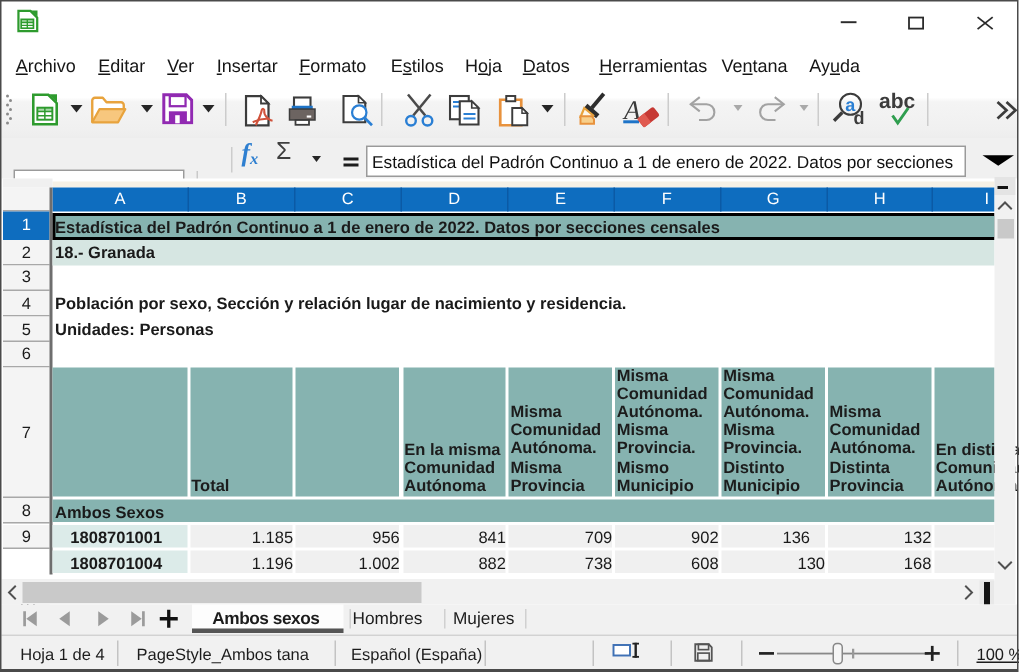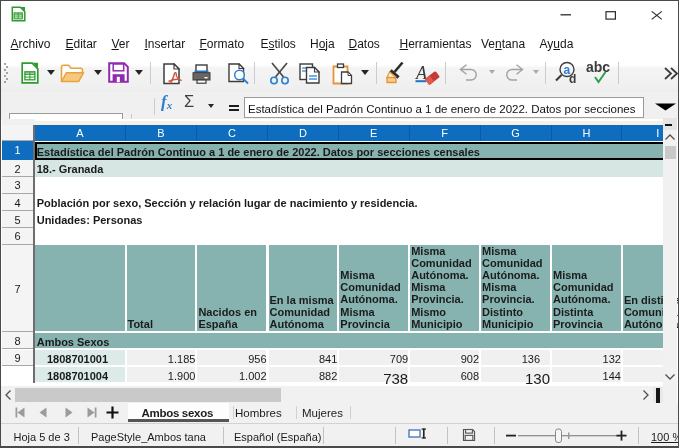--- a/index.html
+++ b/index.html
@@ -269,21 +269,20 @@
 <div class="abs" style="left:33.5px;top:126.3px;width:90.0px;height:86.0px;background:#86b3b0;"></div>
 <div class="abs" style="left:125.5px;top:126.3px;width:68.9px;height:86.0px;background:#86b3b0;"></div>
 <div class="abs" style="left:196.4px;top:126.3px;width:69.1px;height:86.0px;background:#86b3b0;"></div>
 <div class="abs" style="left:267.5px;top:126.3px;width:68.8px;height:86.0px;background:#86b3b0;"></div>
 <div class="abs" style="left:338.3px;top:126.3px;width:68.9px;height:86.0px;background:#86b3b0;"></div>
 <div class="abs" style="left:409.2px;top:126.3px;width:68.9px;height:86.0px;background:#86b3b0;"></div>
 <div class="abs" style="left:480.1px;top:126.3px;width:68.9px;height:86.0px;background:#86b3b0;"></div>
 <div class="abs" style="left:551.0px;top:126.3px;width:68.9px;height:86.0px;background:#86b3b0;"></div>
 <div class="abs" style="left:621.9px;top:126.3px;width:40.1px;height:86.0px;background:#86b3b0;"></div>
 <div class="hdrtxt" style="left:126.5px;top:198.7px;width:67.9px;">Total</div>
-<div class="hdrtxt" style="left:197.4px;top:186.6px;width:68.1px;">Nacidos en<br>España</div>
 <div class="hdrtxt" style="left:268.5px;top:174.5px;width:67.8px;">En la misma<br>Comunidad<br>Autónoma</div>
 <div class="hdrtxt" style="left:339.3px;top:150.3px;width:67.9px;">Misma<br>Comunidad<br>Autónoma.<br>Misma<br>Provincia</div>
 <div class="hdrtxt" style="left:410.2px;top:126.1px;width:67.9px;">Misma<br>Comunidad<br>Autónoma.<br>Misma<br>Provincia.<br>Mismo<br>Municipio</div>
 <div class="hdrtxt" style="left:481.1px;top:126.1px;width:67.9px;">Misma<br>Comunidad<br>Autónoma.<br>Misma<br>Provincia.<br>Distinto<br>Municipio</div>
 <div class="hdrtxt" style="left:552.0px;top:150.3px;width:67.9px;">Misma<br>Comunidad<br>Autónoma.<br>Distinta<br>Provincia</div>
 <div class="hdrtxt" style="left:622.9px;top:174.5px;width:68.9px;">En distinta<br>Comunidad<br>Autónoma</div>
 <div class="abs" style="left:33.5px;top:214.4px;width:628.5px;height:14.9px;background:#86b3b0;"></div>
 <div class="abs" style="left:35.7px;top:217px;font-size:11px;font-weight:bold;color:#1a1a1a;">Ambos Sexos</div>
 <div class="abs" style="left:33.5px;top:231.3px;width:90px;height:14.9px;background:#dcebe9;"></div>
 <div class="abs" style="left:125.5px;top:231.3px;width:68.9px;height:14.9px;background:#f0f0f0;"></div>
@@ -305,27 +304,27 @@
 <div class="abs" style="left:33.5px;top:248.2px;width:90px;height:15.3px;background:#dcebe9;"></div>
 <div class="abs" style="left:125.5px;top:248.2px;width:68.9px;height:15.3px;background:#f0f0f0;"></div>
 <div class="abs" style="left:196.4px;top:248.2px;width:69.1px;height:15.3px;background:#f0f0f0;"></div>
 <div class="abs" style="left:267.5px;top:248.2px;width:68.8px;height:15.3px;background:#f0f0f0;"></div>
 <div class="abs" style="left:338.3px;top:248.2px;width:68.9px;height:15.3px;background:#f0f0f0;"></div>
 <div class="abs" style="left:409.2px;top:248.2px;width:68.9px;height:15.3px;background:#f0f0f0;"></div>
 <div class="abs" style="left:480.1px;top:248.2px;width:68.9px;height:15.3px;background:#f0f0f0;"></div>
 <div class="abs" style="left:551.0px;top:248.2px;width:68.9px;height:15.3px;background:#f0f0f0;"></div>
 <div class="abs" style="left:621.9px;top:248.2px;width:40.1px;height:15.3px;background:#f0f0f0;"></div>
 <div class="abs" style="left:33.5px;top:250.8px;width:86px;text-align:center;font-size:11px;font-weight:bold;color:#1a1a1a;">1808701004</div>
-<div class="abs" style="left:125.4px;top:250.8px;width:69px;text-align:right;font-size:11px;color:#1a1a1a;">1.900</div>
+<div class="abs" style="left:125.4px;top:250.8px;width:69px;text-align:right;font-size:11px;color:#1a1a1a;">1.196</div>
 <div class="abs" style="left:196.5px;top:250.8px;width:69px;text-align:right;font-size:11px;color:#1a1a1a;">1.002</div>
 <div class="abs" style="left:267.3px;top:250.8px;width:69px;text-align:right;font-size:11px;color:#1a1a1a;">882</div>
-<div class="abs" style="left:338.2px;top:250.8px;width:69px;text-align:right;font-size:15px;color:#1a1a1a;">738</div>
+<div class="abs" style="left:338.2px;top:250.8px;width:69px;text-align:right;font-size:11px;color:#1a1a1a;">738</div>
 <div class="abs" style="left:409.1px;top:250.8px;width:69px;text-align:right;font-size:11px;color:#1a1a1a;">608</div>
-<div class="abs" style="left:480.0px;top:250.8px;width:69px;text-align:right;font-size:15px;color:#1a1a1a;">130</div>
-<div class="abs" style="left:550.9px;top:250.8px;width:69px;text-align:right;font-size:11px;color:#1a1a1a;">144</div>
+<div class="abs" style="left:480.0px;top:250.8px;width:69px;text-align:right;font-size:11px;color:#1a1a1a;">130</div>
+<div class="abs" style="left:550.9px;top:250.8px;width:69px;text-align:right;font-size:11px;color:#1a1a1a;">168</div>
 </div>
 
 <div id="scrolls">
 <div class="abs" style="left:663px;top:118px;width:14px;height:12px;background:#e4e4e4;"></div>
 <div class="abs" style="left:664.5px;top:123.5px;width:7.5px;height:2.5px;background:#111;"></div>
 <div class="abs" style="left:663px;top:130px;width:14px;height:256px;background:#f1f1f1;"></div>
 <svg class="abs" style="left:664px;top:132px" width="12" height="10" viewBox="0 0 12 10">
         <path d="M1.5 7.5 L6 3 L10.5 7.5" fill="none" stroke="#505050" stroke-width="1.3"></path>
       </svg>
 <div class="abs" style="left:664.5px;top:146px;width:11px;height:13px;background:#c9c9c9;"></div>
@@ -363,21 +362,21 @@
   <div class="abs" style="left:140.5px;top:3.5px;font-weight:bold;letter-spacing:-0.3px;">Ambos sexos</div>
   <div class="abs" style="left:127px;top:16px;width:101px;height:2.6px;background:#555;"></div>
   <div class="abs" style="left:234px;top:3.5px;">Hombres</div>
   <div class="abs" style="left:301px;top:3.5px;">Mujeres</div>
   <div class="abs" style="left:231.5px;top:3px;width:1px;height:13px;background:#d0d0d0;"></div>
   <div class="abs" style="left:295px;top:3px;width:1px;height:13px;background:#d0d0d0;"></div>
   <div class="abs" style="left:349px;top:3px;width:1px;height:13px;background:#d0d0d0;"></div>
 </div>
 
 <div id="statusbar">
-  <div class="abs" style="left:12.5px;top:7px;">Hoja 5 de 3</div>
+  <div class="abs" style="left:12.5px;top:7px;">Hoja 1 de 4</div>
   <div class="ssep" style="left:77px"></div>
   <div class="abs" style="left:90px;top:7px;">PageStyle_Ambos tana</div>
   <div class="ssep" style="left:222px"></div>
   <div class="abs" style="left:233px;top:7px;">Español (España)</div>
   <div class="ssep" style="left:322px"></div>
   <div class="ssep" style="left:394px"></div>
   <svg class="abs" style="left:407px;top:3.5px" width="20" height="12" viewBox="0 0 20 12">
     <rect x="1" y="2" width="11" height="7" fill="#fff" stroke="#3f71b5" stroke-width="1.3"></rect>
     <rect x="15" y="0.5" width="1.6" height="10" fill="#222"></rect>
     <rect x="13.6" y="0.5" width="4.4" height="1.2" fill="#222"></rect>

